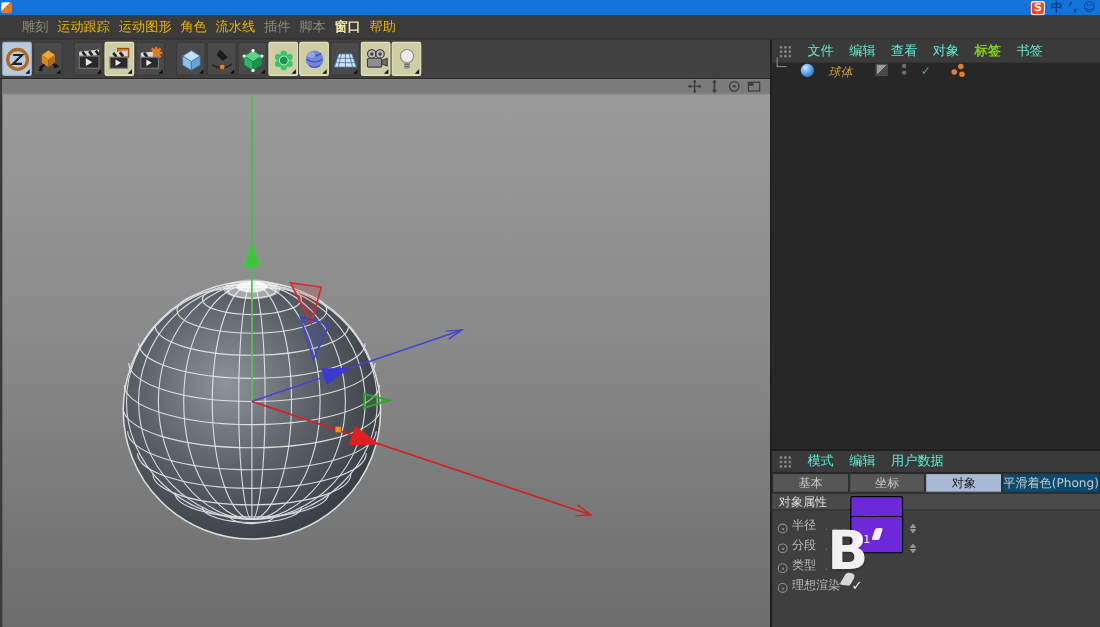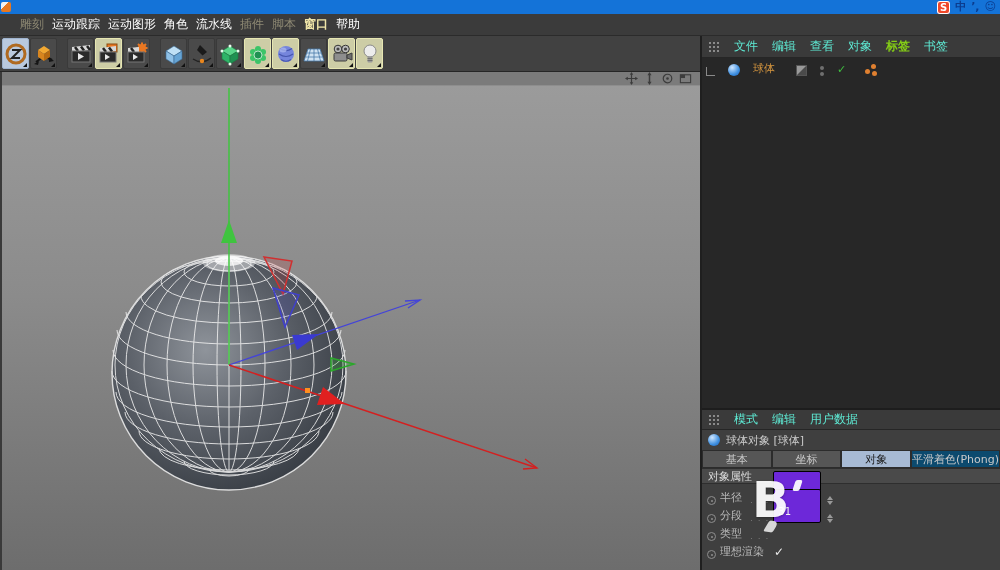--- a/index.html
+++ b/index.html
@@ -11,21 +11,21 @@
   .win-icon { position:absolute; left:1px; top:2px; width:10px; height:10px;
               background:linear-gradient(135deg,#f0f0f0 40%,#e87820 40%); border-radius:2px; }
   .ime { position:absolute; right:4px; top:0; height:14px; display:flex; align-items:center; gap:5px; }
   .ime-s { width:13px; height:13px; background:#f0482a; border-radius:3px; color:#fff; font-weight:bold;
            font-size:10px; line-height:13px; text-align:center; box-shadow:0 0 0 1px #fff inset; }
   .ime-item { color:#0b3c8e; font-size:11px; font-weight:bold; line-height:14px; }
 
   
   .menubar { position:absolute; left:0; top:14px; width:1000px; height:22px; background:#3b3b3b;
              border-bottom:1px solid #2b2b2b; display:flex; align-items:center; padding-left:20px; gap:8px; }
-  .menu-item { font-size:12px; color:#ffffff; cursor:default; white-space:nowrap; }
+  .menu-item { font-size:12px; color:#eab308; cursor:default; white-space:nowrap; }
   .menu-item.dim { color:#8f8a74; }
   .menu-item.bright { color:#eee4a8; font-weight:bold; }
 
   
   .toolbar { position:absolute; left:0; top:36px; width:700px; height:36px; background:#414141;
              border-bottom:1px solid #262626; display:flex; align-items:center; padding-left:2px; }
   .tb-gap { width:9px; }
   .tile { width:27px; height:31px; background:#4a4a4a; border:1px solid #3a3a3a; border-radius:2px;
           margin-right:1px; position:relative; display:flex; align-items:center; justify-content:center; }
   .tile.lit { background:#cdcda6; border-color:#e6e6b2; }
@@ -47,21 +47,21 @@
   .rightcol { position:absolute; left:700px; top:36px; width:300px; height:534px; background:#3f3f3f;
               border-left:2px solid #1f1f1f; }
   .pane-menu { height:22px; background:#3a3a3a; border-bottom:1px solid #262626; display:flex;
                align-items:center; gap:14px; padding-left:6px; }
   .pane-menu .mi { font-size:12px; color:#5eead4; cursor:default; }
   .pane-menu .mi.hot { color:#84cc16;font-weight:bold; }
   .drag-dots { width:12px; height:12px; background:
       radial-gradient(circle,#8a8a8a 1px,transparent 1.3px) 0 0/4px 4px; flex:0 0 12px; }
 
   .om-body { height:350px; background:#272727; position:relative; }
-  .om-row { display:flex; align-items:flex-end; height:18px; padding-left:4px; gap:13px; }
+  .om-row { display:flex; align-items:flex-start; height:18px; padding-left:4px; gap:13px;font-style:italic; }
   .tree-elbow { width:9px; height:9px; border-left:1px solid #8a8a8a; border-bottom:1px solid #8a8a8a;
                 margin-top:-6px; }
   .obj-ico { width:12px; height:12px; border-radius:50%;
              background:radial-gradient(circle at 35% 30%,#cfe6ff,#3e8fe0 60%,#1b5cb0); }
   .obj-name { font-size:11px; color:#d4953f; }
   .tgl-square { width:11px; height:11px; margin-left:8px;
                 background:linear-gradient(135deg,#9a9a9a 48%,#4a4a4a 52%); border:1px solid #555; }
   .tgl-dots { display:flex; flex-direction:column; gap:2px; }
   .tgl-dots i { width:4px; height:4px; border-radius:50%; background:#6f6f6f; display:block; }
   .tgl-check { color:#3fbf3f; font-size:11px; font-weight:bold; }
@@ -362,24 +362,20 @@
 
   <div class="splitter"></div>
 
   <div class="pane-menu" style="height:20px;">
     <span class="drag-dots"></span>
     <span class="mi">模式</span>
     <span class="mi">编辑</span>
     <span class="mi">用户数据</span>
   </div>
 
-  <div class="am-title">
-    <span class="obj-ico"></span>
-    <span class="txt">球体对象 [球体]</span>
-  </div>
 
   <div class="am-tabs">
     <span class="am-tab">基本</span>
     <span class="am-tab">坐标</span>
     <span class="am-tab active">对象</span>
     <span class="am-tab phong">平滑着色(Phong)</span>
   </div>
 
   <div class="am-section">
     <span>对象属性</span>

